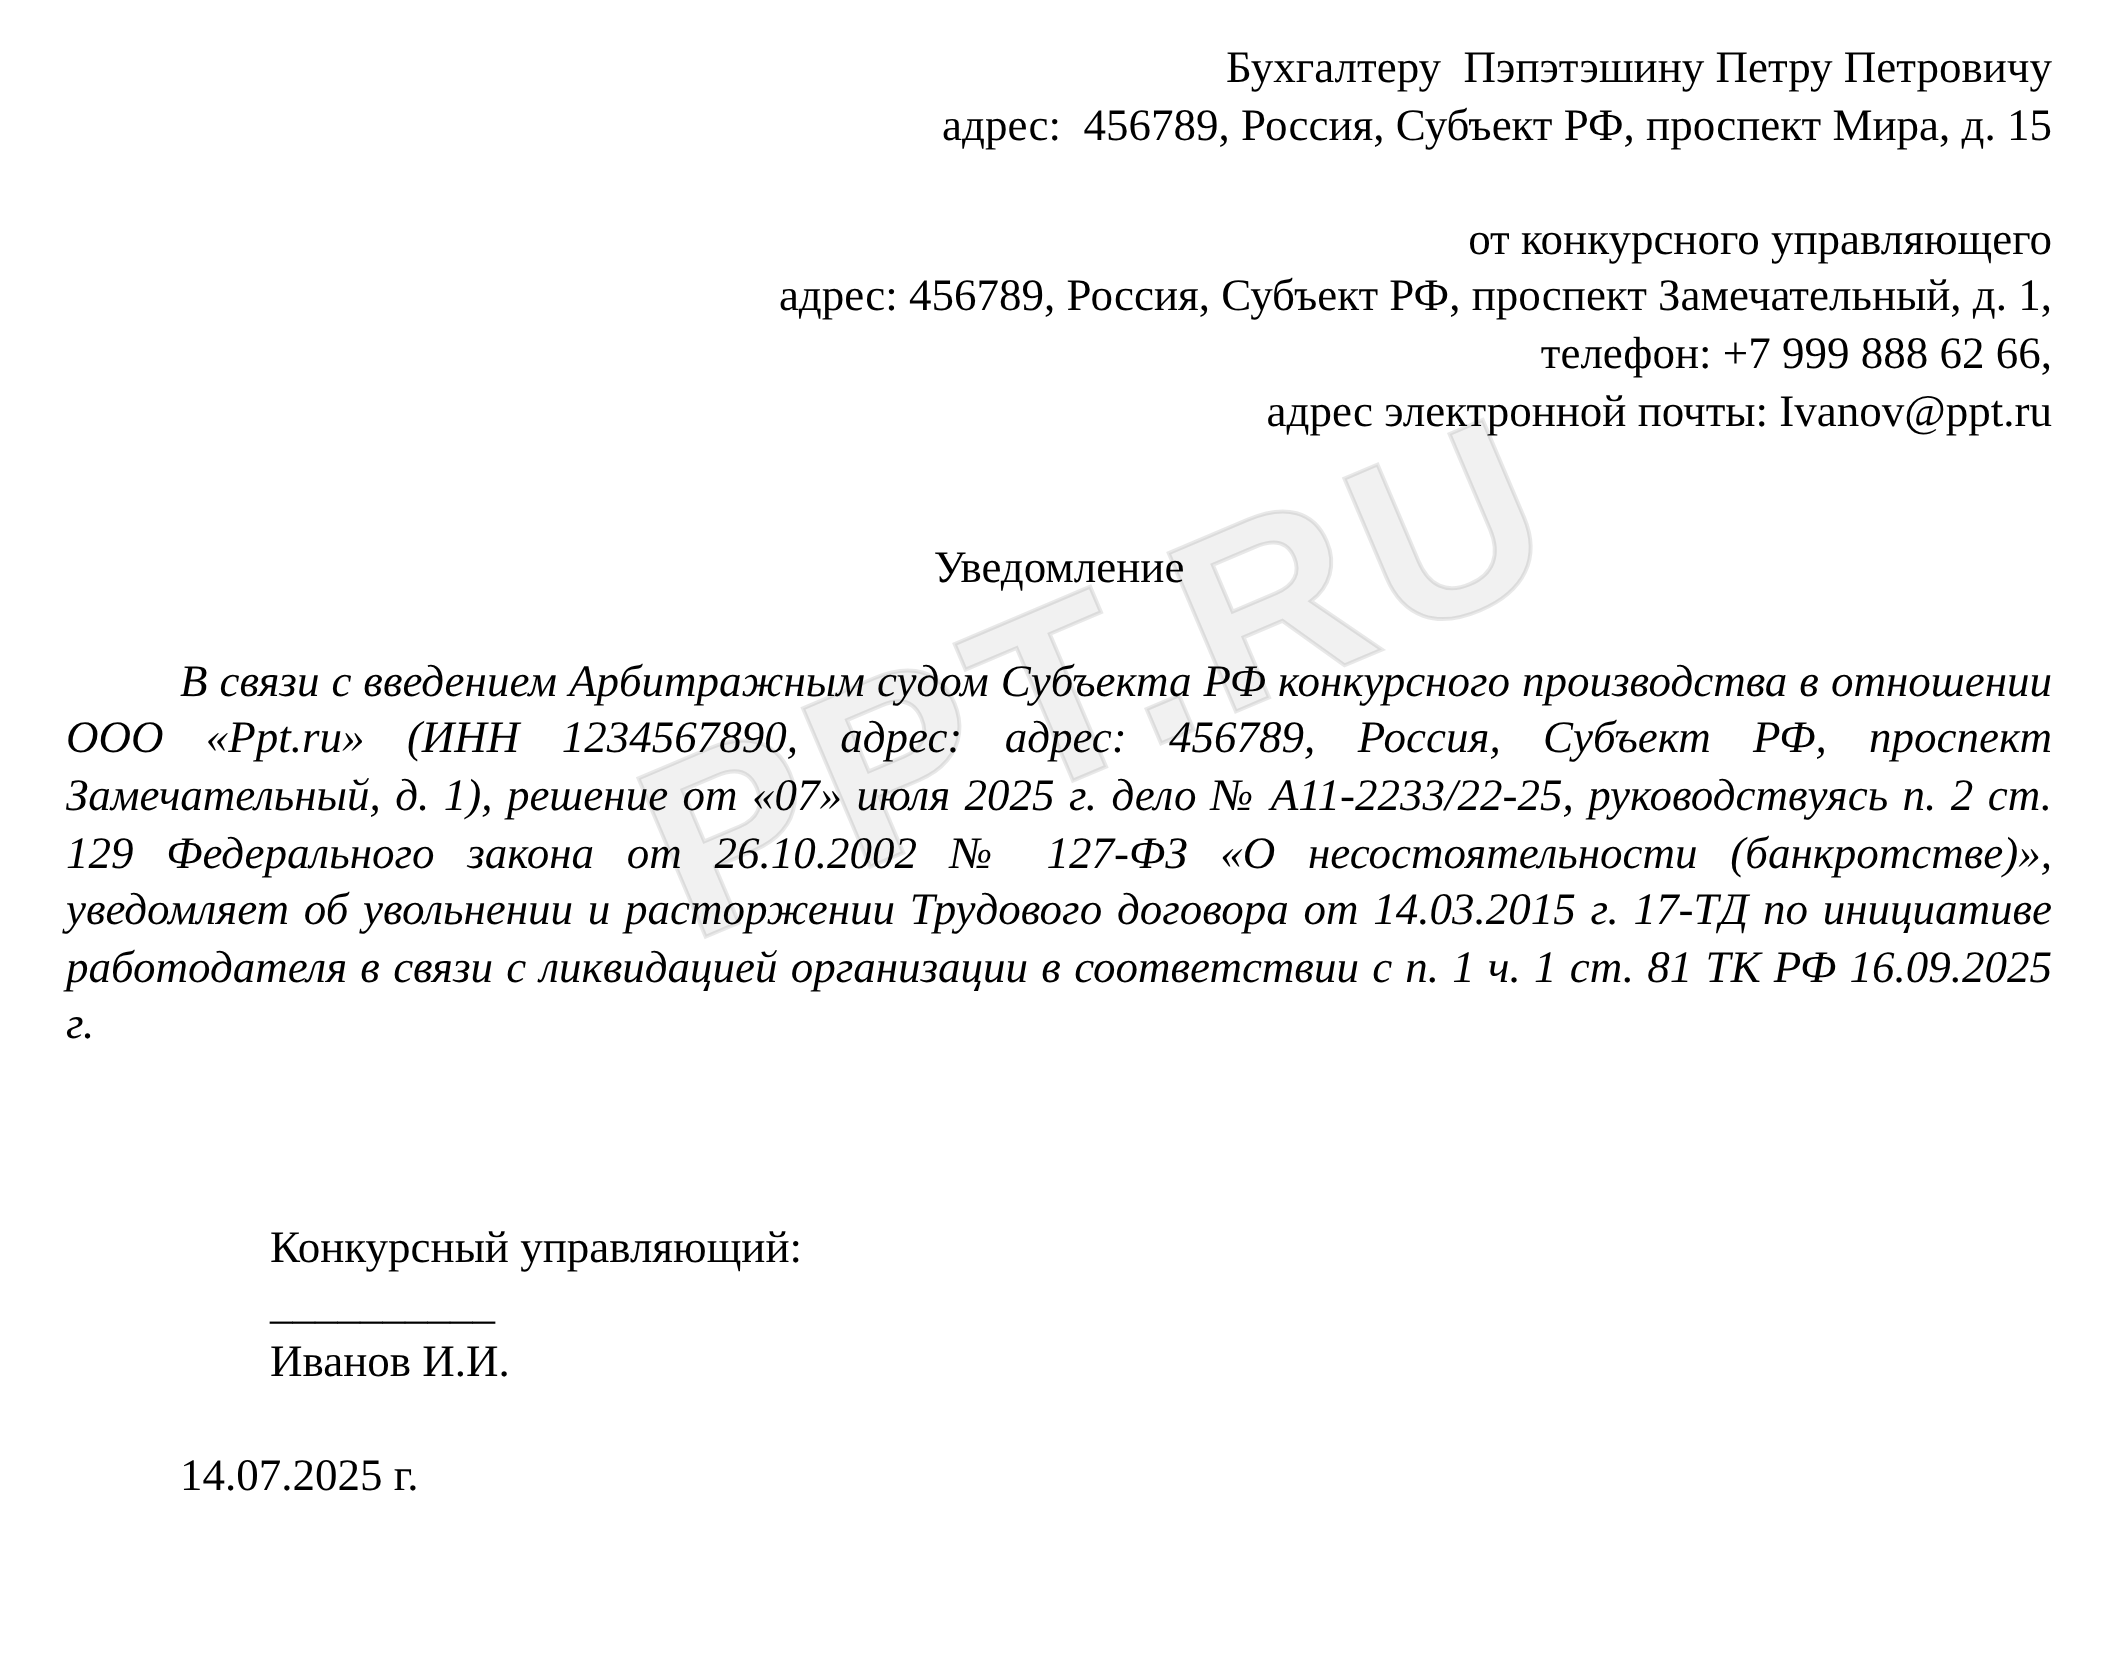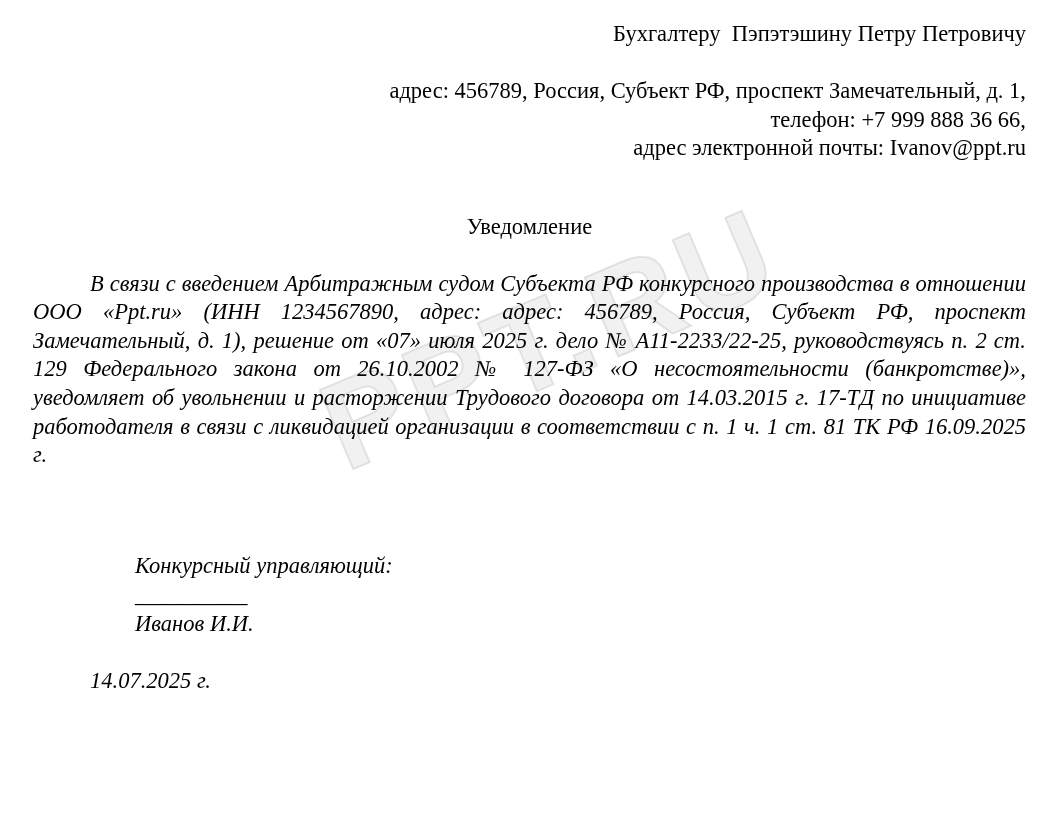--- a/index.html
+++ b/index.html
@@ -27,21 +27,21 @@
     margin-top: 50px;
     text-align: center;
     font-weight: normal;
   }
   .body-paragraph {
     margin-top: 28px;
     text-align: justify;
     text-indent: 57px;
     font-style: italic;
   }
-  .signature-block { margin-left: 57px; font-style: italic; }
+  .signature-block { margin-left: 57px; }
   .signature-block.first { margin-top: 54px; }
   .watermark {
     position: absolute;
     left: 270px;
     top: 325px;
     width: 560px;
     z-index: 0;
     font-family: "Liberation Sans", "DejaVu Sans", sans-serif;
     font-size: 125px;
     font-weight: bold;
@@ -58,25 +58,27 @@
 <body>
 
 <div class="page">
 
   <div class="watermark">PPT.RU</div>
 
   <div class="content">
 
     <div class="right-block">
       <div class="line">Бухгалтеру  Пэпэтэшину Петру Петровичу</div>
+      <div class="line">адрес:  456789, Россия, Субъект РФ, проспект Мира, д. 15</div>
     </div>
 
     <div class="right-block sender-block">
+      <div class="line">от конкурсного управляющего</div>
       <div class="line">адрес: 456789, Россия, Субъект РФ, проспект Замечательный, д. 1,</div>
-      <div class="line">телефон: +7 999 888 36 66,</div>
+      <div class="line">телефон: +7 999 888 62 66,</div>
       <div class="line">адрес электронной почты: Ivanov@ppt.ru</div>
     </div>
 
     <div class="doc-title">
       <div class="line">Уведомление</div>
     </div>
 
     <p class="body-paragraph">В связи с введением Арбитражным судом Субъекта РФ конкурсного производства в отношении ООО «Ppt.ru» (ИНН 1234567890, адрес: адрес: 456789, Россия, Субъект РФ, проспект Замечательный, д. 1), решение от «07» июля 2025 г. дело № А11-2233/22-25, руководствуясь п. 2 ст. 129 Федерального закона от 26.10.2002 № 127-ФЗ «О несостоятельности (банкротстве)», уведомляет об увольнении и расторжении Трудового договора от 14.03.2015 г. 17-ТД по инициативе работодателя в связи с ликвидацией организации в соответствии с п. 1 ч. 1 ст. 81 ТК РФ 16.09.2025 г.</p>
 
     <div class="signature-block first">

